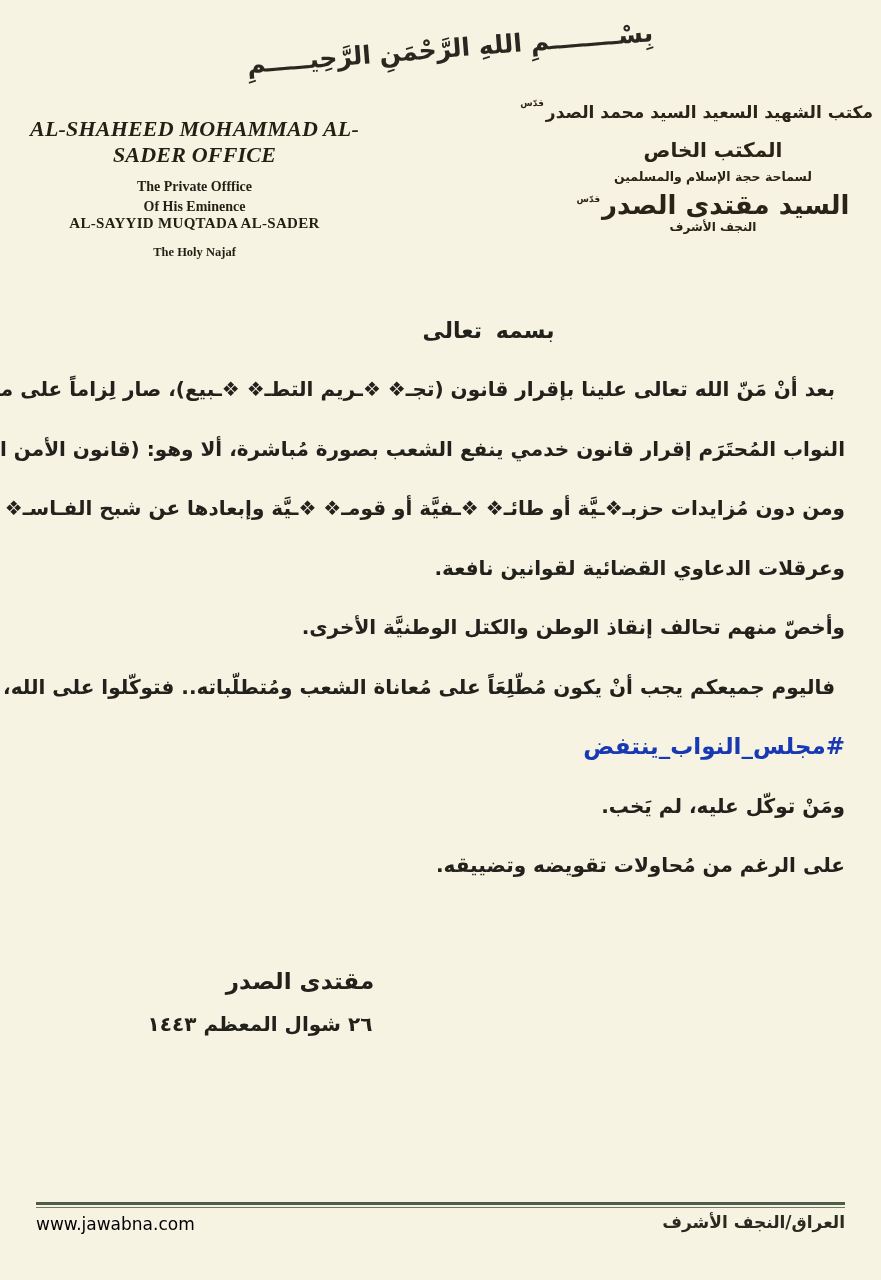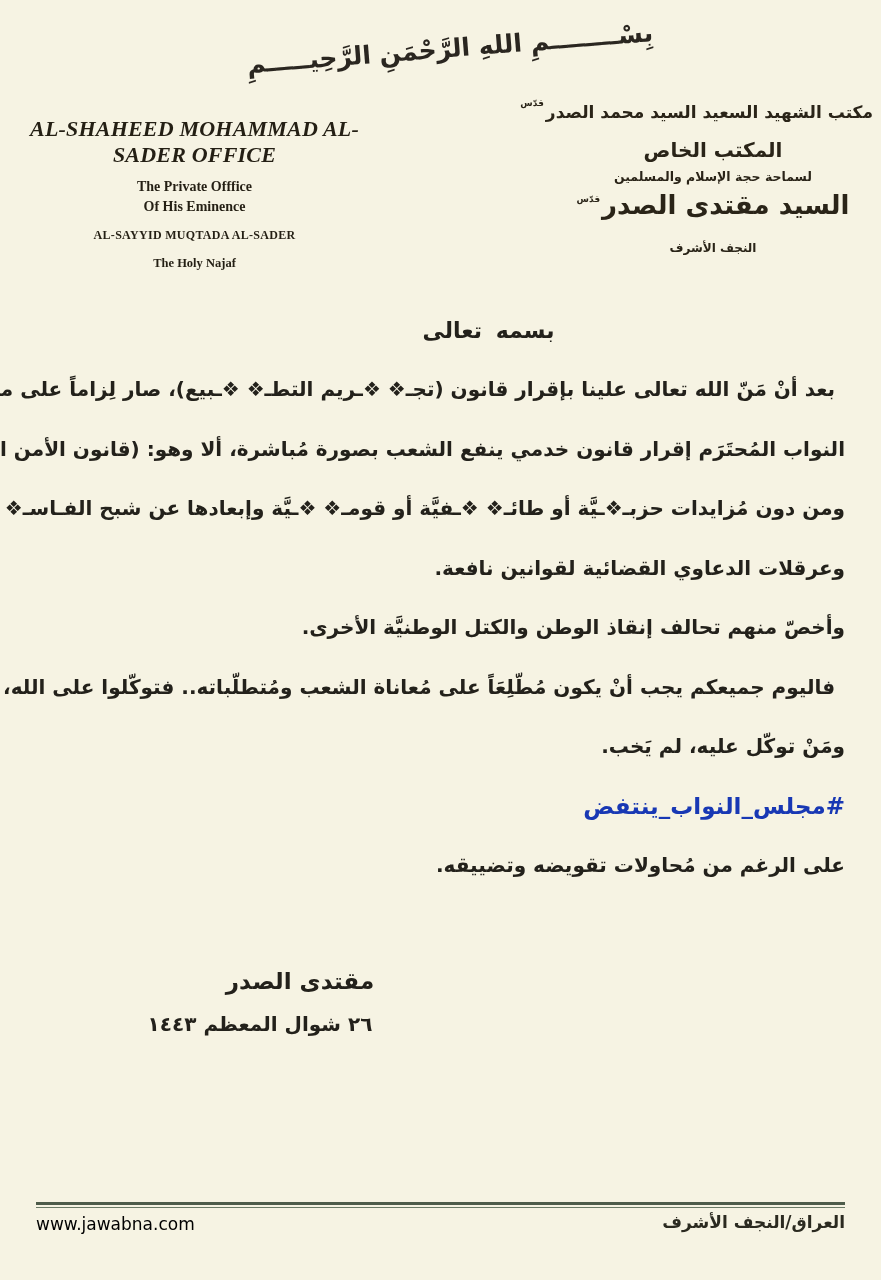--- a/index.html
+++ b/index.html
@@ -34,39 +34,39 @@
     top: 116px;
     left: 22px;
     width: 345px;
     text-align: center;
     font-family: "Liberation Serif", serif;
     color: #241f14;
   }
   .lh-en .office   { font-size: 22px; font-weight: bold; letter-spacing: 0.2px; font-style: italic; }
   .lh-en .priv     { font-size: 14px;  font-weight: bold; margin-top: 11px; }
   .lh-en .emin     { font-size: 14px;  font-weight: bold; margin-top: 4px; }
-  .lh-en .name     { font-size: 12px; font-weight: bold; margin-top: 13px; letter-spacing: 0.3px; }
+  .lh-en .name     { font-size: 15px; font-weight: bold; letter-spacing: 0.3px; }
   .lh-en .city     { font-size: 12.5px; font-weight: bold; margin-top: 13px; }
 
   
   .lh-ar {
     position: absolute;
     top: 98px;
     right: 8px;
     width: 320px;
     text-align: center;
     direction: rtl;
     color: #2a2418;
     font-weight: bold;
   }
   .lh-ar .office  { font-size: 17px; white-space: nowrap; }
   .lh-ar .priv    { font-size: 20px; margin-top: 16px; }
   .lh-ar .emin    { font-size: 12.5px; margin-top: 7px; }
   .lh-ar .name    { font-size: 26px; margin-top: 6px; }
-  .lh-ar .city    { font-size: 12px; margin-top: 21px; }
+  .lh-ar .city    { font-size: 12px; margin-top: 0; }
   .lh-ar sup.hon  { font-size: 9px; vertical-align: 12px; margin-right: 2px; }
 
   
   .heading {
     position: absolute;
     top: 318px;
     left: 0;
     width: 100%;
     text-align: center;
     direction: rtl;
@@ -174,22 +174,22 @@
 
   <div class="heading">بسمه تعالى</div>
 
   <div class="letter-body">
     <div class="bline indent">بعد أنْ مَنّ الله تعالى علينا بإقرار قانون (تجـ❖ ❖ـريم التطـ❖ ❖ـبيع)، صار لِزاماً على مجلس</div>
     <div class="bline">النواب المُحتَرَم إقرار قانون خدمي ينفع الشعب بصورة مُباشرة، ألا وهو: (قانون الأمن الغذائي)،</div>
     <div class="bline">ومن دون مُزايدات حزبـ❖ـيَّة أو طائـ❖ ❖ـفيَّة أو قومـ❖ ❖ـيَّة وإبعادها عن شبح الفـاسـ❖ ❖ـدين.</div>
     <div class="bline">وعرقلات الدعاوي القضائية لقوانين نافعة.</div>
     <div class="bline">وأخصّ منهم تحالف إنقاذ الوطن والكتل الوطنيَّة الأخرى.</div>
     <div class="bline indent">فاليوم جميعكم يجب أنْ يكون مُطّلِعَاً على مُعاناة الشعب ومُتطلّباته.. فتوكّلوا على الله،</div>
+    <div class="bline hashtag">#مجلس_النواب_ينتفض</div>
     <div class="bline">ومَنْ توكّل عليه، لم يَخب.</div>
-    <div class="bline hashtag">#مجلس_النواب_ينتفض</div>
     <div class="bline">على الرغم من مُحاولات تقويضه وتضييقه.</div>
   </div>
 
   <div class="sig-name">مقتدى الصدر</div>
   <div class="sig-date">٢٦ شوال المعظم ١٤٤٣</div>
 
   <div class="footer-rule"></div>
   <div class="footer-website">www.jawabna.com</div>
   <div class="footer-location">العراق/النجف الأشرف</div>
 

